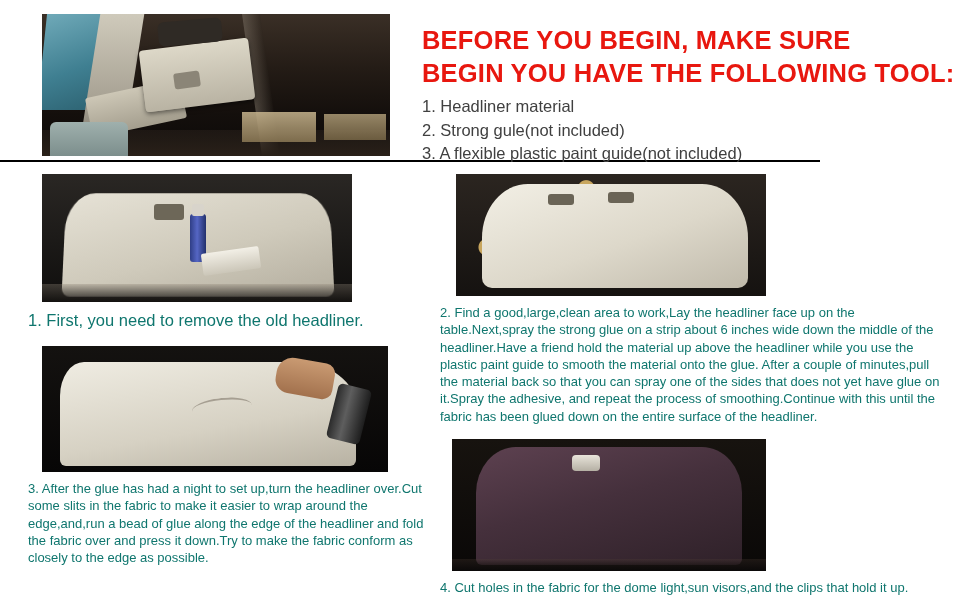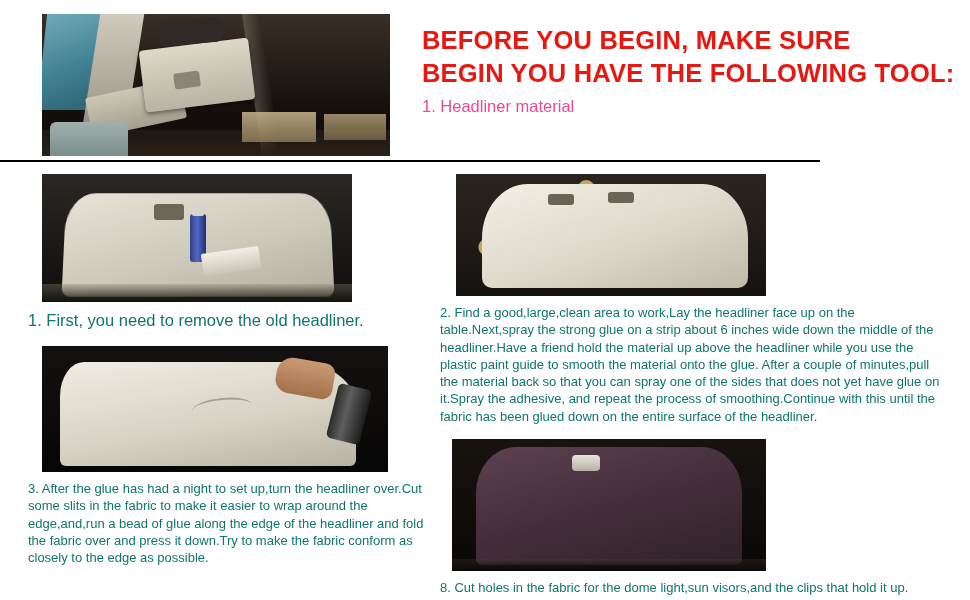--- a/index.html
+++ b/index.html
@@ -141,21 +141,21 @@
     letter-spacing: .2px;
     line-height: 1.28;
     white-space: nowrap;
   }
   .tools-list {
     margin-top: 6px;
   }
   .tools-list div {
     font-size: 16.5px;
     line-height: 1.42;
-    color: #ec4899;
+    color: #404040;
   }
 
   .hrule {
     border: none;
     border-top: 2px solid #000;
     margin: 8px 0 0 0;
     height: 0;
   }
 
   
@@ -372,20 +372,22 @@
       <div class="hp-seat"></div>
       <div class="hp-win-right"></div>
       <div class="hp-win-right2"></div>
     </div>
 
     <div class="header-text">
       <div class="head-line">BEFORE YOU BEGIN, MAKE SURE</div>
       <div class="head-line">BEGIN YOU HAVE THE FOLLOWING TOOL:</div>
       <div class="tools-list">
         <div>1. Headliner material</div>
+        <div>2. Strong gule(not included)</div>
+        <div>3. A flexible plastic paint guide(not included)</div>
       </div>
     </div>
   </div>
 
   <hr class="hrule">
 
   <div class="columns">
 
     <div class="col-left">
 
@@ -425,18 +427,18 @@
       <div class="caption">2. Find a good,large,clean area to work,Lay the headliner face up on the table.Next,spray the strong glue on a strip about 6 inches wide down the middle of the headliner.Have a friend hold the material up above the headliner while you use the plastic paint guide to smooth the material onto the glue. After a couple of minutes,pull the material back so that you can spray one of the sides that does not yet have glue on it.Spray the adhesive, and repeat the process of smoothing.Continue with this until the fabric has been glued down on the entire surface of the headliner.</div>
 
       <div class="spacer-14"></div>
 
       <div class="photo p4">
         <div class="p4-liner"></div>
         <div class="p4-dome"></div>
         <div class="p4-edge"></div>
       </div>
 
-      <div class="caption">8. Cut holes in the fabric for the dome light,sun visors,and the clips that hold it up.</div>
+      <div class="caption">4. Cut holes in the fabric for the dome light,sun visors,and the clips that hold it up.</div>
       <div class="caption" style="margin-top:0; padding-left:12px;">Replace the headliner in the car</div>
     </div>
 
   </div>
 </div>
 
 </body></html>

